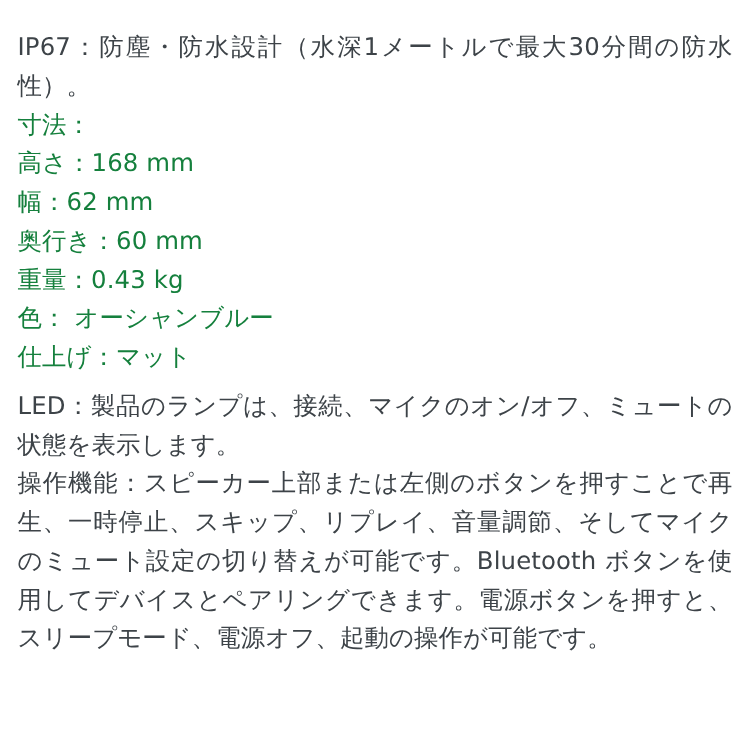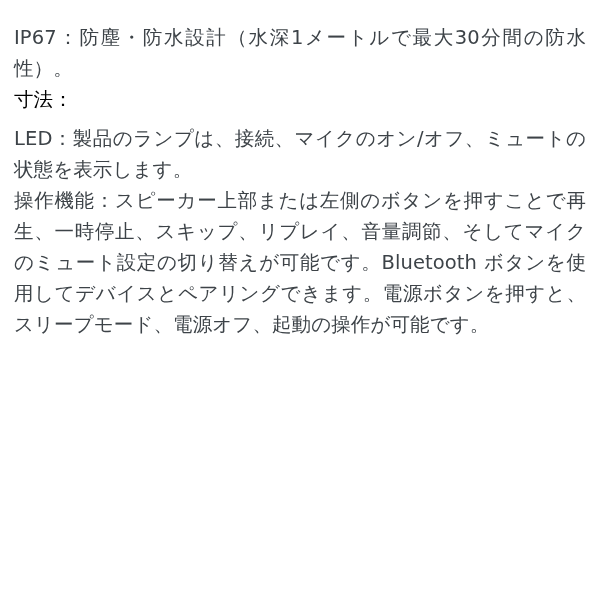--- a/index.html
+++ b/index.html
@@ -23,21 +23,21 @@
     margin-top: 12px;
   }
   .spec-list {
     margin: 0;
     padding: 0;
     list-style: none;
   }
   .spec-line {
     font-size: 19.5px;
     line-height: 31px;
-    color: #000000;
+    color: #15803d;
     letter-spacing: 0.1px;
     text-align: left;
     word-break: break-all;
   }
   .para {
     font-size: 19.5px;
     line-height: 31px;
     color: #3d4348;
     letter-spacing: 0.1px;
     margin: 0;
@@ -55,19 +55,27 @@
 </head>
 <body>
 
 <div class="page">
   <div class="block-wrap">
 
     <div class="para">IP67：防塵・防水設計（水深1メートルで最大30分間の防水性）。</div>
 
     <div class="spec-line">寸法：</div>
 
+    <ul class="spec-list">
+      <li class="spec-line">高さ：168 mm</li>
+      <li class="spec-line">幅：62 mm</li>
+      <li class="spec-line">奥行き：60 mm</li>
+      <li class="spec-line">重量：0.43 kg</li>
+      <li class="spec-line">色： オーシャンブルー</li>
+      <li class="spec-line">仕上げ：マット</li>
+    </ul>
 
     <p class="para gap-top">LED：製品のランプは、接続、マイクのオン/オフ、ミュートの状態を表示します。</p>
 
     <p class="para">操作機能：スピーカー上部または左側のボタンを押すことで再生、一時停止、スキップ、リプレイ、音量調節、そしてマイクのミュート設定の切り替えが可能です。Bluetooth ボタンを使用してデバイスとペアリングできます。電源ボタンを押すと、スリープモード、電源オフ、起動の操作が可能です。</p>
 
   </div>
 </div>
 
 </body></html>

